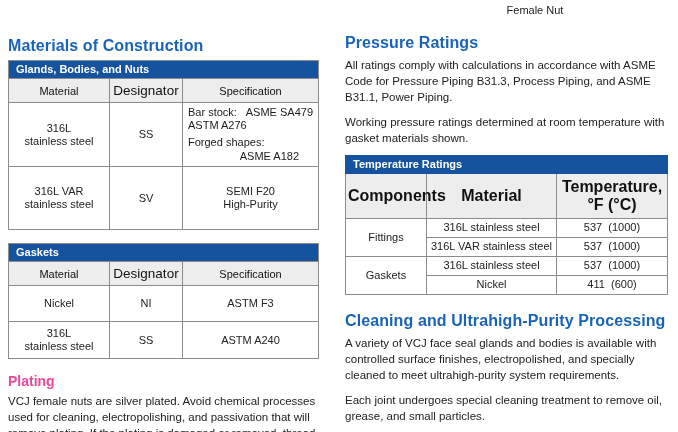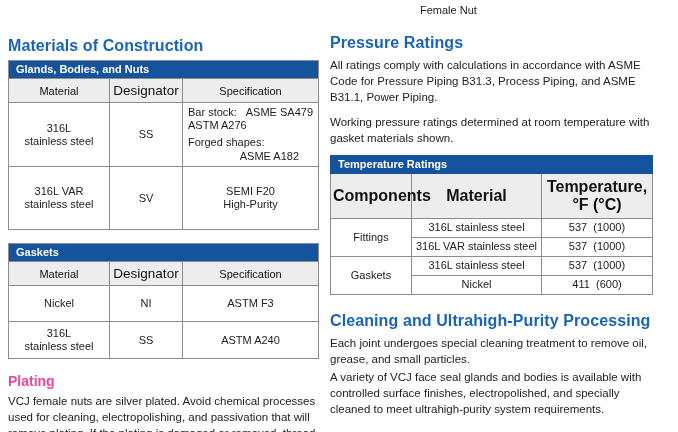--- a/index.html
+++ b/index.html
@@ -6,24 +6,24 @@
   html,body { width:678px; height:432px; }
   body {
     position:relative;
     background:#ffffff;
     font-family:"Liberation Sans", sans-serif;
     color:#1c1c1c;
     overflow:hidden;
   }
   .caption {
     position:absolute; top:4px; left:420px; width:230px;
-    text-align:left; font-size:11px; color:#222;
+    text-align:center; font-size:11px; color:#222;
   }
   .col-left  { position:absolute; left:8px;  top:37px; width:326px; }
-  .col-right { position:absolute; left:330px; top:34px; width:328px; }
+  .col-right { position:absolute; left:345px; top:34px; width:328px; }
 
   h2.section {
     font-size:16px; font-weight:bold; color:#1a64b8;
     letter-spacing:0.1px; margin:0 0 5px 0;
   }
   h3.sub { font-size:14px; font-weight:bold; color:#ec4899; margin:14px 0 4px 0; }
   p.body { font-size:11.5px; line-height:16px; color:#222; margin:0 0 9px 0; }
 
   table.spec {
     border-collapse:collapse; width:310px;
@@ -192,16 +192,16 @@
         <td class="cell tempval">537  (1000)</td>
       </tr>
       <tr>
         <td class="cell">Nickel</td>
         <td class="cell tempval">411  (600)</td>
       </tr>
     </tbody>
   </table>
 
   <h2 class="section cleaning">Cleaning and Ultrahigh-Purity Processing</h2>
+  <p class="body">A variety of VCJ face seal glands and bodies is available with controlled surface finishes, electropolished, and specially cleaned to meet ultrahigh-purity system requirements.</p>
   <p class="body" style="margin-bottom:2px">Each joint undergoes special cleaning treatment to remove oil, grease, and small particles.</p>
-  <p class="body">A variety of VCJ face seal glands and bodies is available with controlled surface finishes, electropolished, and specially cleaned to meet ultrahigh-purity system requirements.</p>
 
 </div>
 
 </body></html>

